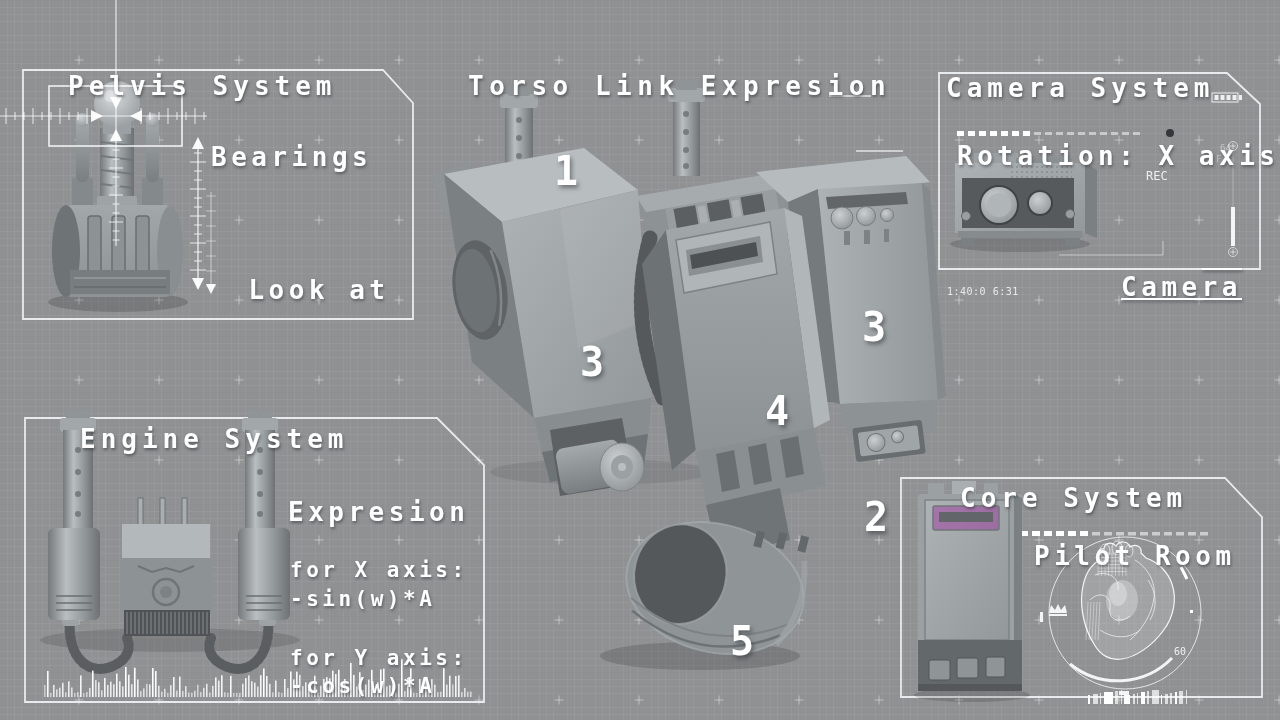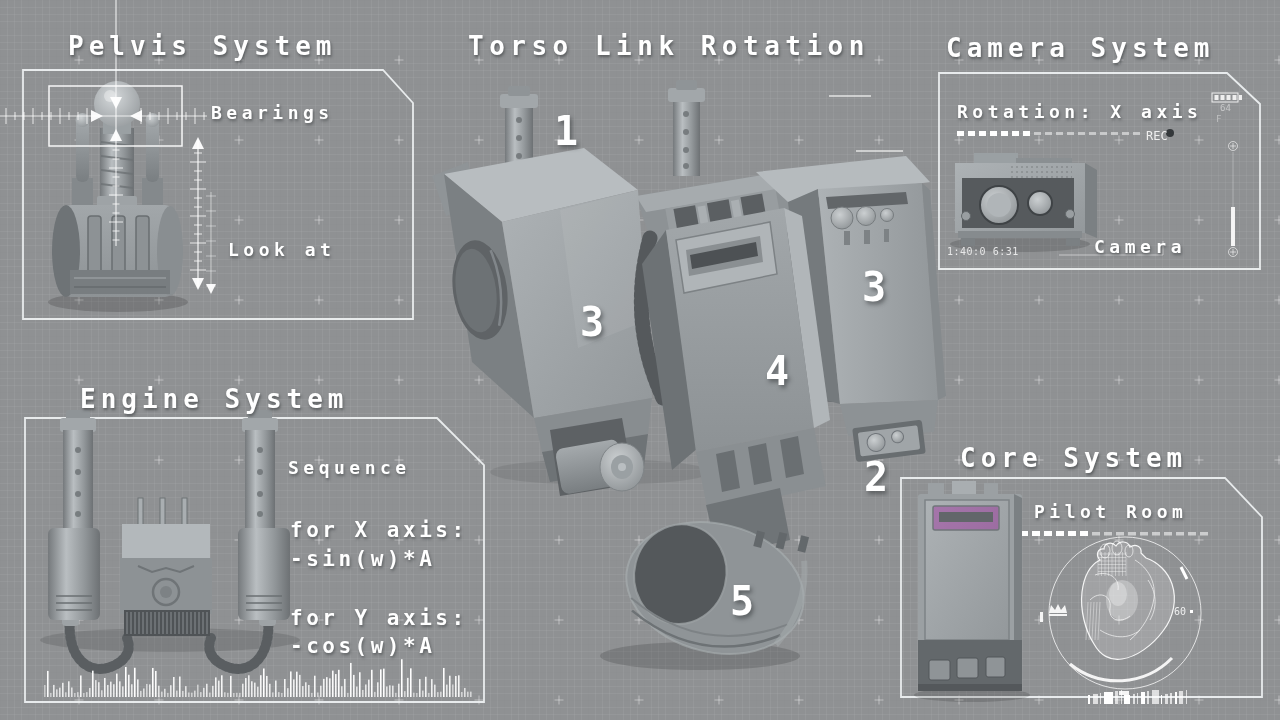--- a/index.html
+++ b/index.html
@@ -11,31 +11,31 @@
       linear-gradient(90deg, rgba(255,255,255,.05) 1px, transparent 1px),
       linear-gradient(rgba(0,0,0,.05) 1px, transparent 1px),
       linear-gradient(90deg, rgba(0,0,0,.05) 1px, transparent 1px);
     background-size:7px 7px,7px 7px,28px 28px,28px 28px;
     font-family:"DejaVu Sans Mono", monospace;
     color:#fff;
   }
   .abs{position:absolute;white-space:pre;}
   .title{font-size:26px;font-weight:bold;letter-spacing:5px;
          text-shadow:1px 2px 3px rgba(42,45,47,.55);}
-  .ann{font-size:18px;font-weight:bold;letter-spacing:4.5px;
+  .ann{font-size:26px;font-weight:bold;letter-spacing:4.5px;
        text-shadow:1px 2px 3px rgba(42,45,47,.5);}
   .formula{font-size:21px;font-weight:bold;letter-spacing:3.5px;
        text-shadow:1px 2px 3px rgba(42,45,47,.5);}
   .num-marker{font-size:40px;font-weight:bold;transform:translate(-50%,-50%);
        text-shadow:2px 3px 4px rgba(40,43,45,.5);}
   .tiny{font-weight:normal;text-shadow:none;}
   #vector-layer{position:absolute;left:0;top:0;z-index:2;}
-  .txt{z-index:5;}
-  .ctr{text-align:left;}
-  .rgt{}
+  .txt{z-index:5;margin-top:40px;}
+  .ctr{text-align:center;}
+  .rgt{text-align:right;text-decoration:underline;}
 </style>
 </head>
 <body>
 
 <svg id="vector-layer" width="1280" height="720" viewBox="0 0 1280 720">
   <defs>
     <linearGradient id="gSlabL" x1="0" y1="0" x2="1" y2="1">
       <stop offset="0" stop-color="#adb2b5"></stop>
         <stop offset="1" stop-color="#93989b"></stop>
     </linearGradient>
@@ -1007,41 +1007,41 @@
       </g>
   </g>
 </svg>
 
 <div class="abs txt title" style="left:68px;top:31px">Pelvis System</div>
 <div class="abs txt ann" style="left:211px;top:102px">Bearings</div>
 <div class="abs txt ann ctr" style="left:228px;top:175px;width:182px;line-height:30px">
   <div>Look at</div>
 </div>
 
-<div class="abs txt title" style="left:468px;top:31px;letter-spacing:5.5px">Torso Link Rotation</div>
+<div class="abs txt title" style="left:468px;top:31px;letter-spacing:5.5px">Torso Link Expresion</div>
 
 <div class="abs txt num-marker" style="left:566px;top:131px">1</div>
 <div class="abs txt num-marker" style="left:592px;top:322px">3</div>
 <div class="abs txt num-marker" style="left:777px;top:371px">4</div>
 <div class="abs txt num-marker" style="left:874px;top:287px">3</div>
 <div class="abs txt num-marker" style="left:876px;top:477px">2</div>
 <div class="abs txt num-marker" style="left:742px;top:601px">5</div>
 
 <div class="abs txt title" style="left:946px;top:33px">Camera System</div>
 <div class="abs txt ann" style="left:957px;top:101px">Rotation: X axis</div>
 <div class="abs txt tiny" style="left:1146px;top:129px;font-size:12px;opacity:.85">REC</div>
 <div class="abs txt tiny" style="left:1220px;top:103px;font-size:9px;opacity:.5">64</div>
 <div class="abs txt tiny" style="left:1216px;top:114px;font-size:9px;opacity:.4">F</div>
 <div class="abs txt ann rgt" style="left:1094px;top:172px;width:148px;line-height:30px">
   <div>Camera</div>
 </div>
 <div class="abs txt tiny" style="left:947px;top:246px;font-size:10px;letter-spacing:.5px;opacity:.8">1:40:0 6:31</div>
 
 <div class="abs txt title" style="left:80px;top:384px">Engine System</div>
-<div class="abs txt ann" style="left:288px;top:457px">Sequence</div>
+<div class="abs txt ann" style="left:288px;top:457px">Expresion</div>
 <div class="abs txt formula" style="left:290px;top:518px">for X axis:</div>
 <div class="abs txt formula" style="left:290px;top:547px">-sin(w)*A</div>
 <div class="abs txt formula" style="left:290px;top:606px">for Y axis:</div>
 <div class="abs txt formula" style="left:290px;top:634px">-cos(w)*A</div>
 
 <div class="abs txt title" style="left:960px;top:443px">Core System</div>
 <div class="abs txt ann" style="left:1034px;top:501px">Pilot Room</div>
 <div class="abs txt tiny" style="left:1174px;top:606px;font-size:10px;opacity:.85">60</div>
 
 </body></html>

